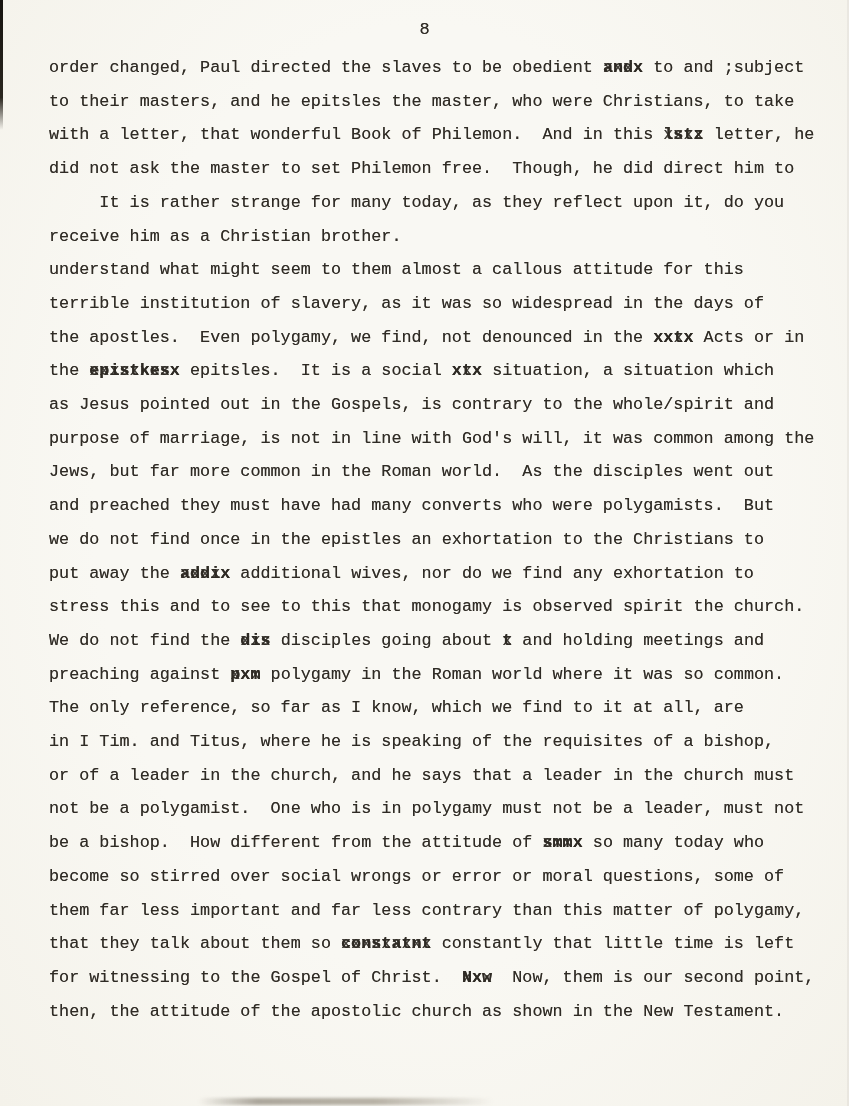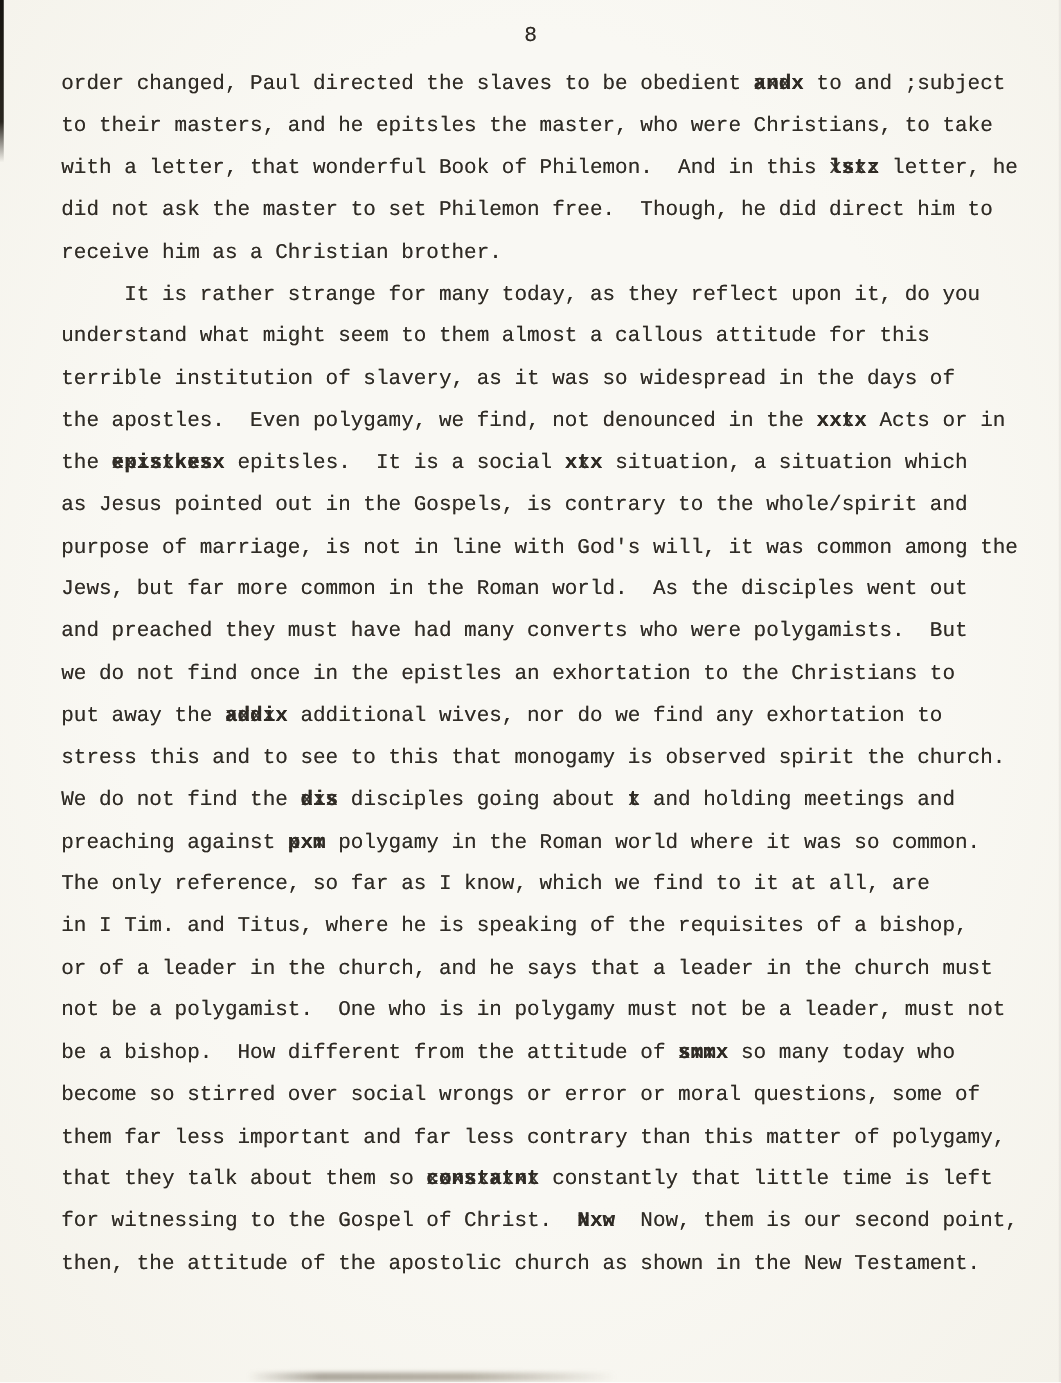--- a/index.html
+++ b/index.html
@@ -72,22 +72,22 @@
 
 <div class="page">
   <div class="edge-artifact"></div>
   <div class="right-edge"></div>
   <div class="page-number">8</div>
   <div class="doc-body" id="doc-body">
       <div class="line"><span>order changed, Paul directed the slaves to be obedient </span><span class="xout"><span class="b">andx</span><span class="o">xxxx</span></span><span> to and ;subject</span></div>
       <div class="line"><span>to their masters, and he epitsles the master, who were Christians, to take</span></div>
       <div class="line"><span>with a letter, that wonderful Book of Philemon.  And in this </span><span class="xout"><span class="b">lstz</span><span class="o">xxxx</span></span><span> letter, he</span></div>
       <div class="line"><span>did not ask the master to set Philemon free.  Though, he did direct him to</span></div>
+      <div class="line"><span>     It is rather strange for many today, as they reflect upon it, do you</span></div>
       <div class="line"><span>receive him as a Christian brother.</span></div>
-      <div class="line"><span>     It is rather strange for many today, as they reflect upon it, do you</span></div>
       <div class="line"><span>understand what might seem to them almost a callous attitude for this</span></div>
       <div class="line"><span>terrible institution of slavery, as it was so widespread in the days of</span></div>
       <div class="line"><span>the apostles.  Even polygamy, we find, not denounced in the </span><span class="xout"><span class="b">xxtx</span><span class="o">xxxx</span></span><span> Acts or in</span></div>
       <div class="line"><span>the </span><span class="xout"><span class="b">epistkesx</span><span class="o">xxxxxxxxx</span></span><span> epitsles.  It is a social </span><span class="xout"><span class="b">xtx</span><span class="o">xxx</span></span><span> situation, a situation which</span></div>
       <div class="line"><span>as Jesus pointed out in the Gospels, is contrary to the whole/spirit and</span></div>
       <div class="line"><span>purpose of marriage, is not in line with God's will, it was common among the</span></div>
       <div class="line"><span>Jews, but far more common in the Roman world.  As the disciples went out</span></div>
       <div class="line"><span>and preached they must have had many converts who were polygamists.  But</span></div>
       <div class="line"><span>we do not find once in the epistles an exhortation to the Christians to</span></div>
       <div class="line"><span>put away the </span><span class="xout"><span class="b">addix</span><span class="o">xxxxx</span></span><span> additional wives, nor do we find any exhortation to</span></div>

